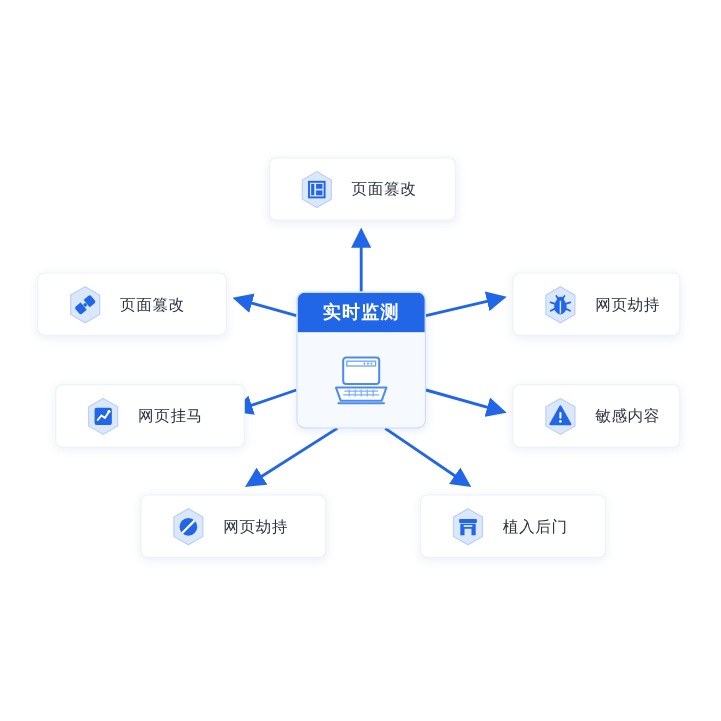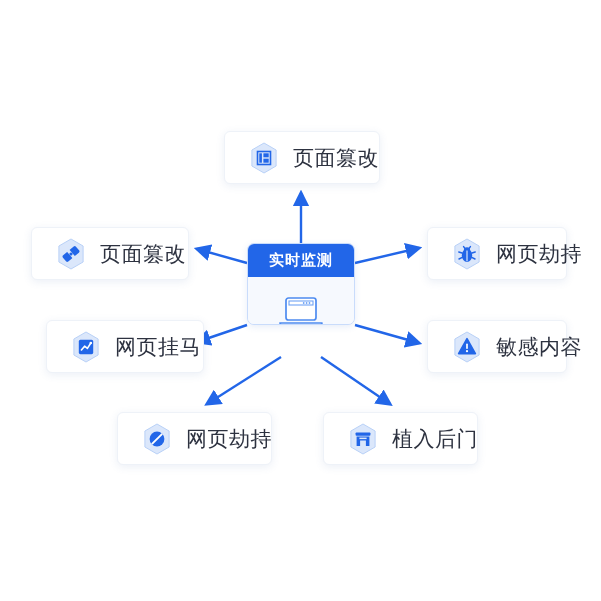--- a/index.html
+++ b/index.html
@@ -27,21 +27,21 @@
     height: 601px;
     pointer-events: none;
   }
 
   
   .center-node {
     position: absolute;
     left: 247px;
     top: 243px;
     width: 108px;
-    height: 82px;
+    height: 114px;
     border-radius: 7px;
     background: #f6f9fe;
     border: 1px solid #c9dcfb;
     box-shadow: 0 2px 7px rgba(60,110,200,0.12);
     overflow: hidden;
     z-index: 4;
     box-sizing: border-box;
   }
   .center-head {
     height: 33px;
@@ -78,35 +78,35 @@
     height: 53px;
   }
   .leaf-icon {
     width: 34px;
     height: 34px;
     flex: 0 0 34px;
     display: block;
     margin-left: 22px;
   }
   .leaf-label {
-    font-size: 21px;
+    font-size: 13px;
     color: #2d3240;
     margin-left: 12px;
     white-space: nowrap;
     letter-spacing: 0.5px;
   }
 
   
   .leaf-top      { left: 224px; top: 131px; width: 156px; }
   .leaf-lefttop  { left: 31px;  top: 227px; width: 158px; }
   .leaf-leftbot  { left: 46px;  top: 320px; width: 158px; }
   .leaf-righttop { left: 427px; top: 227px; width: 140px; align-items: center; }
   .leaf-rightbot { left: 427px; top: 320px; width: 140px; }
   .leaf-botleft  { left: 117px; top: 412px; width: 155px; }
-  .leaf-botright { left: 323px; top: 412px; width: 155px; }
+  .leaf-botright { left: 350px; top: 412px; width: 155px; }
 </style>
 </head>
 <body>
 
 <div id="canvas">
 
   <svg id="arrow-layer" viewBox="0 0 601 601">
     <defs>
       <marker id="ah" markerWidth="7" markerHeight="7" refX="5.6" refY="3.5" orient="auto">
         <path d="M0,0 L7,3.5 L0,7 Z" fill="#2266e8"></path>

